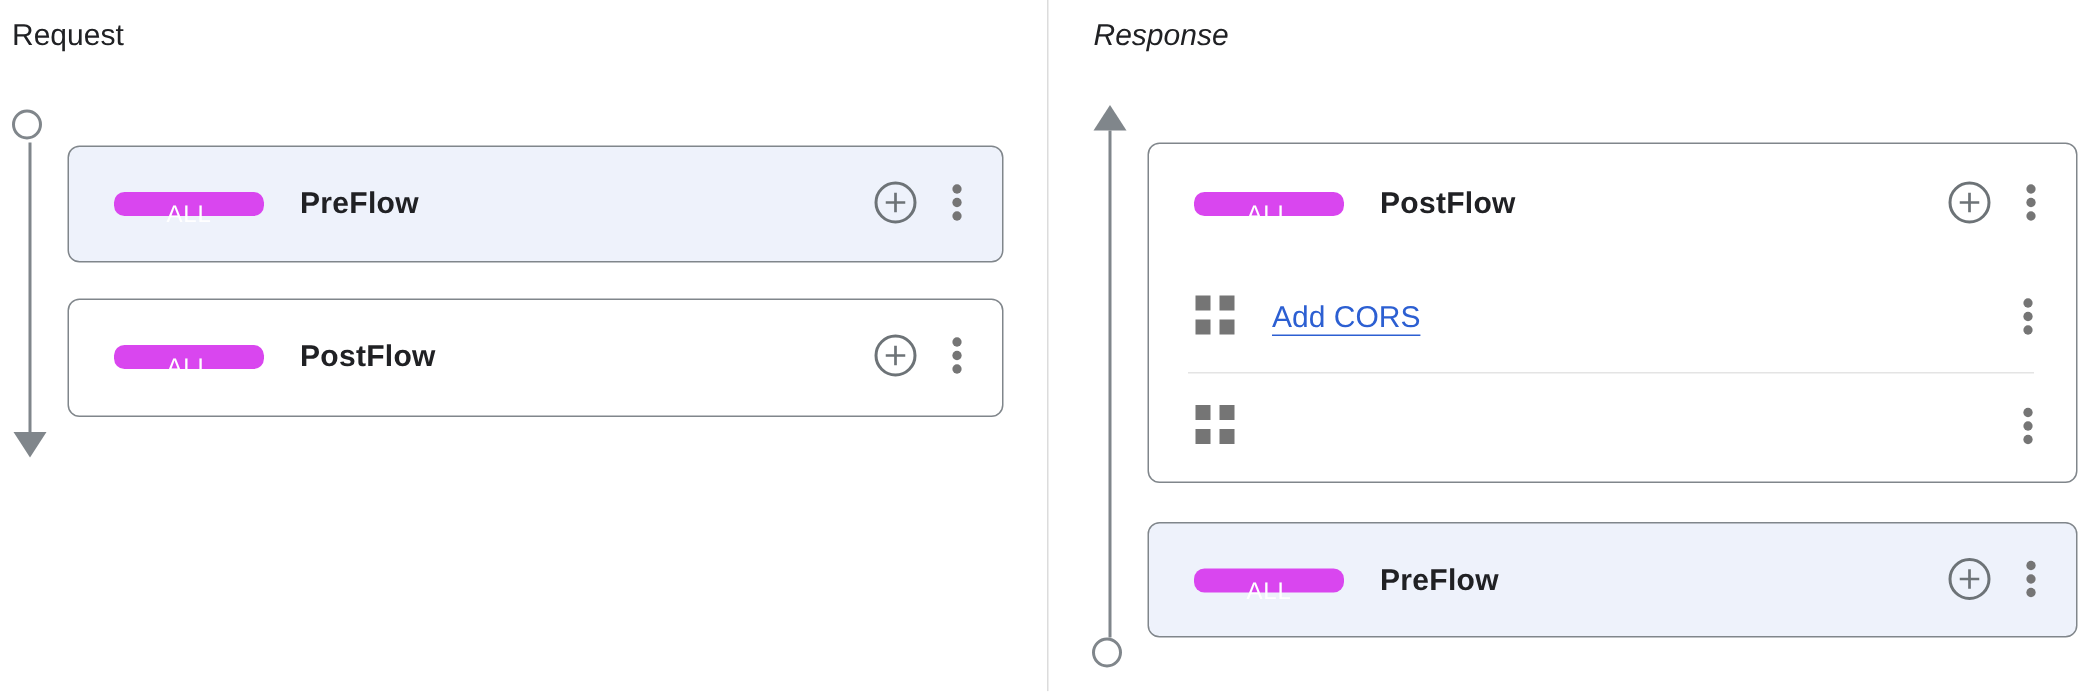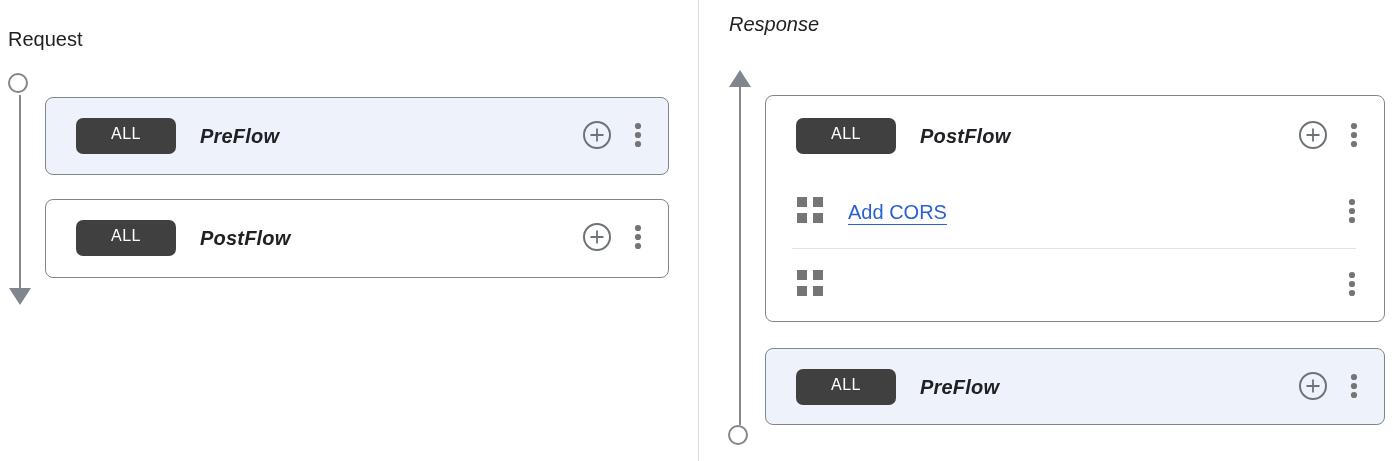--- a/index.html
+++ b/index.html
@@ -4,21 +4,21 @@
 <style>
   * { margin:0; padding:0; box-sizing:border-box; }
   html,body { background:#fff; }
   .stage {
     position:relative; width:1393px; height:461px; background:#ffffff;
     font-family:"Liberation Sans", sans-serif; overflow:hidden;
   }
   .vdivider { position:absolute; left:698px; top:0; width:1px; height:461px; background:#dcdcdc; }
 
   .panel-title { position:absolute; font-size:20px; font-weight:400; color:#202124; }
-  .title-request  { left:8px;  top:28px; }
+  .title-request  { left:8px;  top:13px; }
   .title-response { left:729px; top:13px;font-style:italic; }
 
   
   .tl-circle { position:absolute; width:20px; height:20px; border:2px solid #80868b;
                border-radius:50%; background:#fff; }
   .tl-line   { position:absolute; width:2px; background:#80868b; }
   .tl-arrow  { position:absolute; width:0; height:0;
                border-left:11px solid transparent; border-right:11px solid transparent; }
   .tl-arrow.down { border-top:17px solid #80868b; }
   .tl-arrow.up   { border-bottom:17px solid #80868b; }
@@ -35,25 +35,25 @@
           border-radius:8px; cursor:pointer; }
   .card.selected { background:#eef2fb; }
   .card-req-preflow  { left:45px;  top:97px;  width:624px; height:78px; }
   .card-req-postflow { left:45px;  top:199px; width:624px; height:79px; }
   .card-res-postflow { left:765px; top:95px;  width:620px; height:227px; }
   .card-res-preflow  { left:765px; top:348px; width:620px; height:77px; }
 
   .card-header { display:flex; align-items:center; height:76px; padding:0 26px 0 30px; }
   .card-res-postflow .card-header { height:80px; }
 
-  .badge { min-width:100px; height:36px; line-height:32px; text-align:center;
-           background:#404040; color:#ffffff; border-radius:7px; font-size:16px;
+  .badge { min-width:100px; height:16px; line-height:32px; text-align:center;
+           background:#d946ef; color:#ffffff; border-radius:7px; font-size:16px;
            letter-spacing:0.5px; flex:0 0 auto; }
   .flow-name { margin-left:24px; font-size:20px; font-weight:700; color:#202124;
-               letter-spacing:0.2px; white-space:nowrap;font-style:italic; }
+               letter-spacing:0.2px; white-space:nowrap; }
   .spacer { flex:1; }
 
   .icon-btn { background:none; border:none; padding:0; cursor:pointer;
               display:flex; align-items:center; justify-content:center; }
   .kebab-btn { margin-left:22px; }
 
   
   .policy-row { display:flex; align-items:center; height:72px; padding:0 28px 0 30px; }
   .policy-link { margin-left:24px; font-size:20px; color:#2c5fd2;
                  text-decoration:underline; text-underline-offset:5px;

